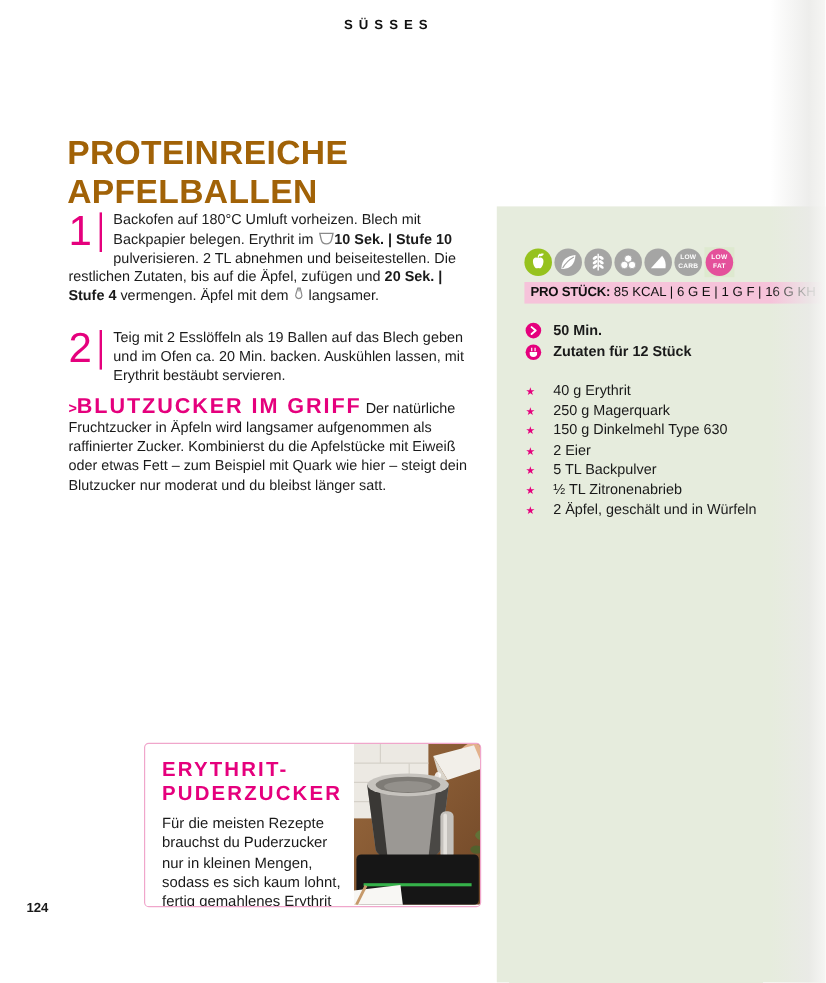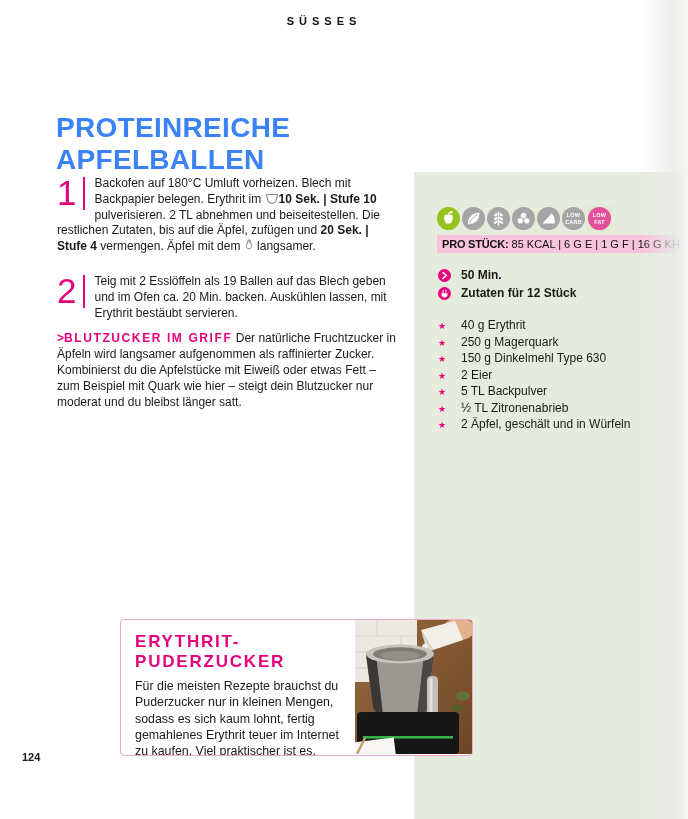--- a/index.html
+++ b/index.html
@@ -8,35 +8,35 @@
     font-family:"Liberation Sans", sans-serif; color:#1a1a1a; overflow:hidden;
   }
   
   .kicker {
     position:absolute; top:15px; left:0; right:40px; text-align:center;
     font-size:11px; font-weight:bold; letter-spacing:5px; color:#111;
   }
   
   .title {
     position:absolute; left:56px; top:112px; width:420px;
-    font-size:28px; font-weight:bold; color:#3b82f6; letter-spacing:0.3px;
+    font-size:28px; font-weight:bold; color:#a16207; letter-spacing:0.3px;
   }
   
   .step { position:absolute; left:57px; width:340px; font-size:12px; line-height:15.8px; }
   .step-1 { top:176px; }
   .step-2 { top:274px; }
   .step-num-wrap { float:left; display:flex; gap:7px; margin:1px 9px 0 0; height:33px; }
   .step-num { font-size:35px; line-height:31px; color:#E5007D; font-weight:400; }
   .step-bar { width:2px; background:#E5007D; height:33px; }
   .step b { font-weight:bold; }
   .inline-icon svg { vertical-align:-2px; }
 
   .blood-tip { position:absolute; left:57px; top:330px; width:342px; font-size:12px; line-height:16px; }
   .blood-marker { color:#E5007D; font-weight:bold; }
-  .blood-heading { color:#E5007D; font-weight:bold; letter-spacing:1.6px; font-size:12px; }
+  .blood-heading { color:#E5007D; font-weight:bold; letter-spacing:1.6px; font-size:18px; }
 
   
   .green-panel { position:absolute; left:414px; top:172px; right:0; bottom:0; background:#E6ECDD; }
   .diet-icons { position:absolute; left:23px; top:34px; display:flex; align-items:center; gap:2px; }
   .dicon { width:23px; height:23px; border-radius:50%; display:flex; align-items:center; justify-content:center; flex:0 0 auto; }
   .dicon.green { background:#96C21E; }
   .dicon.gray  { background:#A5A5A4; }
   .dicon.pink  { background:#E4509B; }
   .badge-wrap { width:25px; height:25px; background:#DEE9CF; display:flex; align-items:center; justify-content:center; }
   .tbadge { flex-direction:column; }
@@ -53,21 +53,21 @@
   .meta-servings { top:114px; }
   .meta-circ { width:13px; height:13px; border-radius:50%; background:#E5007D; display:flex; align-items:center; justify-content:center; }
   .meta-text { font-size:12px; font-weight:bold; }
 
   .ingredients { position:absolute; left:24px; top:146px; margin:0; padding:0; list-style:none; }
   .ingredients li { display:flex; align-items:baseline; height:16.5px; font-size:12px; }
   .ing-star { color:#E5007D; font-size:9px; width:23px; flex:0 0 auto; }
 
   
   .tip-box {
-    position:absolute; left:120px; top:619px; width:353px; height:137px;
+    position:absolute; left:120px; top:619px; width:281px; height:137px;
     border:1.5px solid #F0A6CB; border-radius:4px; background:#fff;
     box-sizing:border-box; display:flex; overflow:hidden;
   }
   .tip-text { flex:1 1 auto; padding:9px 10px 8px 14px; }
   .tip-heading { font-size:17px; font-weight:bold; color:#E5007D; letter-spacing:1.8px; margin:3px 0 6px 0; }
   .tip-body { font-size:12.4px; line-height:16.3px; }
   .tip-photo { width:117px; flex:0 0 auto; }
 
   .page-num { position:absolute; left:22px; top:751px; font-size:11px; font-weight:bold; }
 

